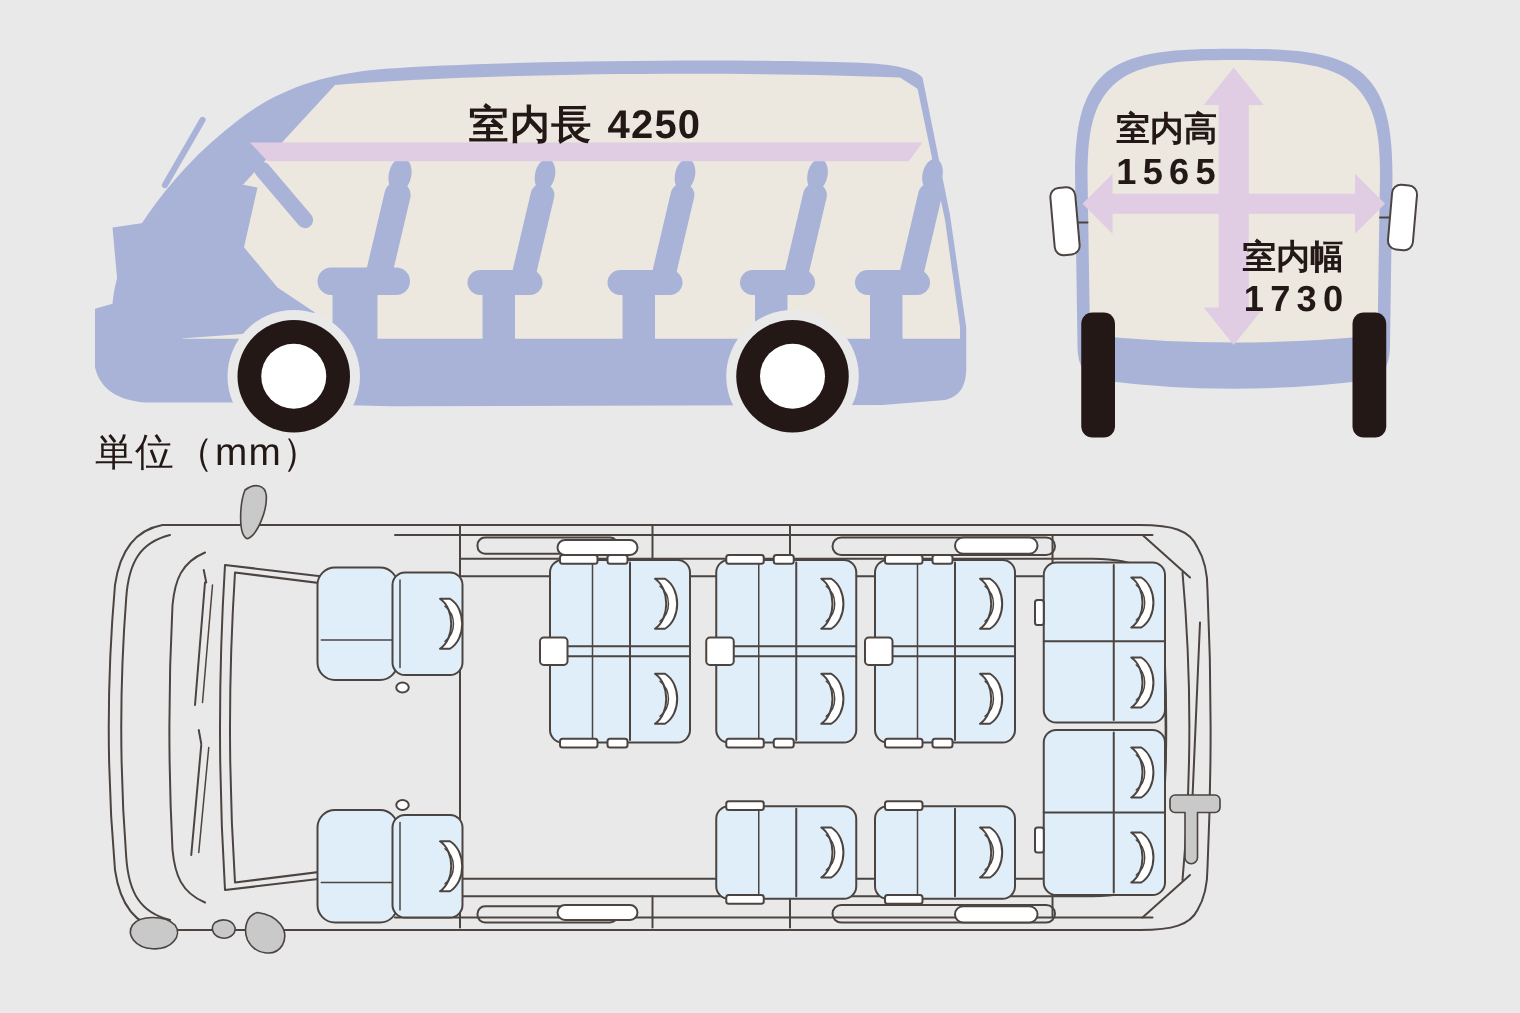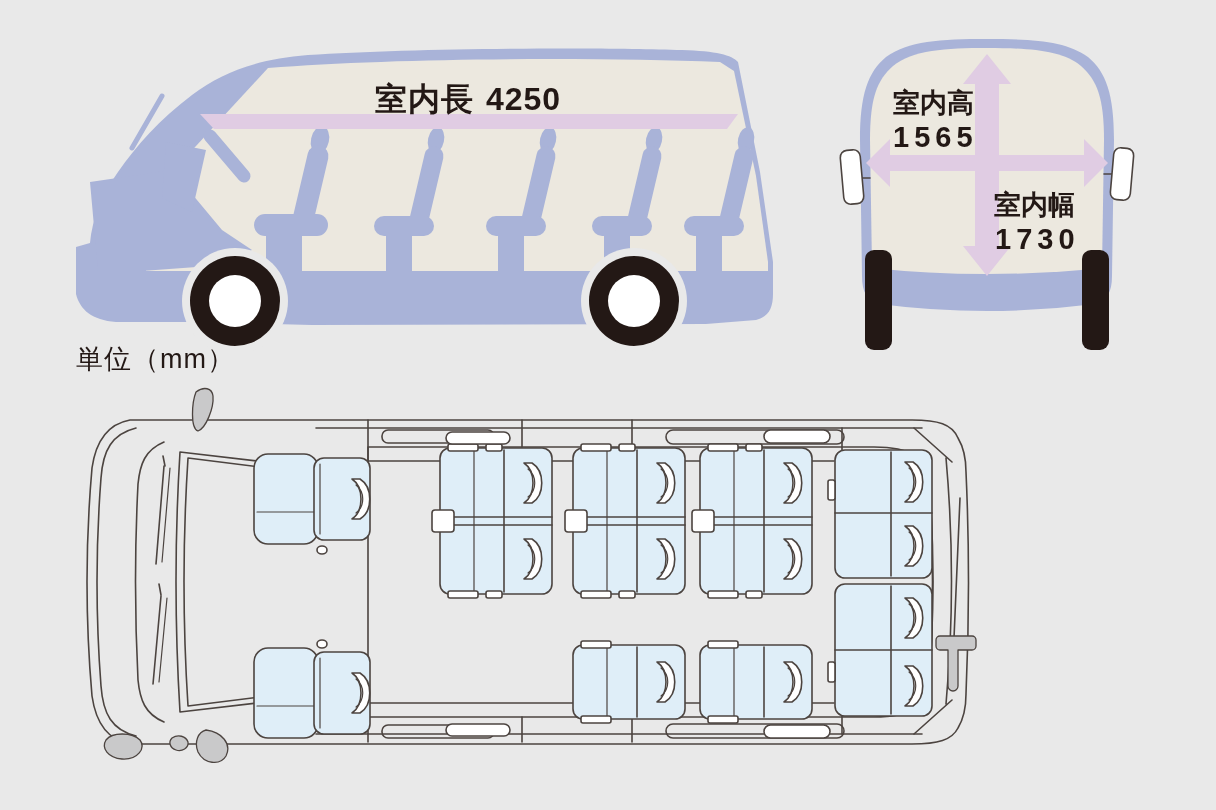--- a/index.html
+++ b/index.html
@@ -18,21 +18,21 @@
   .ln12{fill:none;stroke:var(--line);stroke-width:1.2;stroke-linecap:round;stroke-linejoin:round;}
   .f-body{fill:var(--body);stroke:none;}
   .f-interior{fill:var(--interior);stroke:none;}
   .f-dim{fill:var(--dimension);stroke:none;}
   .f-ink{fill:var(--ink);stroke:none;}
   .f-seat{fill:var(--seat);stroke:var(--line);stroke-width:1.6;stroke-linejoin:round;}
   .f-white{fill:var(--white);stroke:var(--line);stroke-width:1.6;stroke-linejoin:round;}
   .f-gray{fill:var(--gray);stroke:var(--line);stroke-width:1.3;stroke-linejoin:round;}
   .s-body{stroke:var(--body);fill:none;}
   #unit-label{
-    left:76px;top:341px;font-size:27px;color:var(--ink);letter-spacing:1px;text-align:center;
+    left:76px;top:341px;font-size:31px;color:var(--ink);letter-spacing:1px;text-align:center;
   }
 </style>
 </head>
 <body>
 
 <svg class="abs" style="left:72px;top:36px" width="710" height="315" viewBox="0 0 710 315">
 
   <path class="f-body" d="M 4,240 L 4,211 L 18,207
        C 20,184 30,158 46,136
        C 64,110 88,83 120,59

